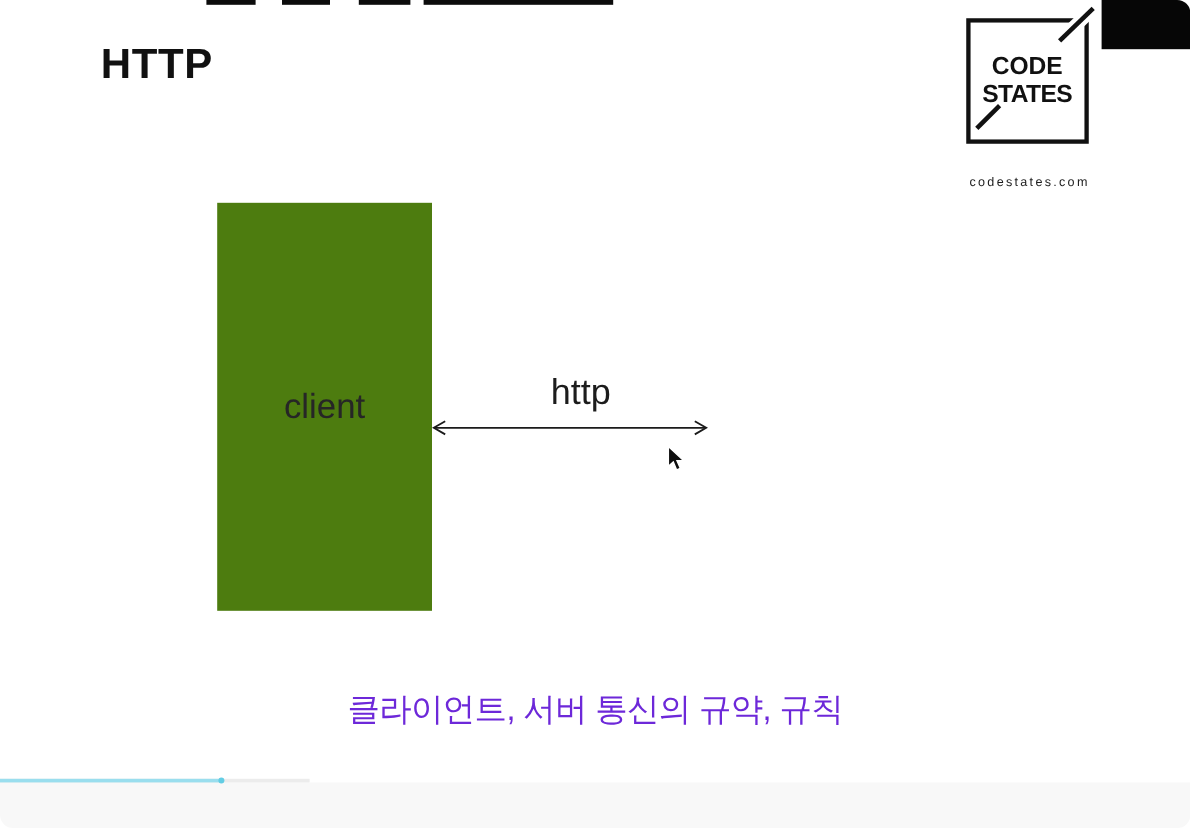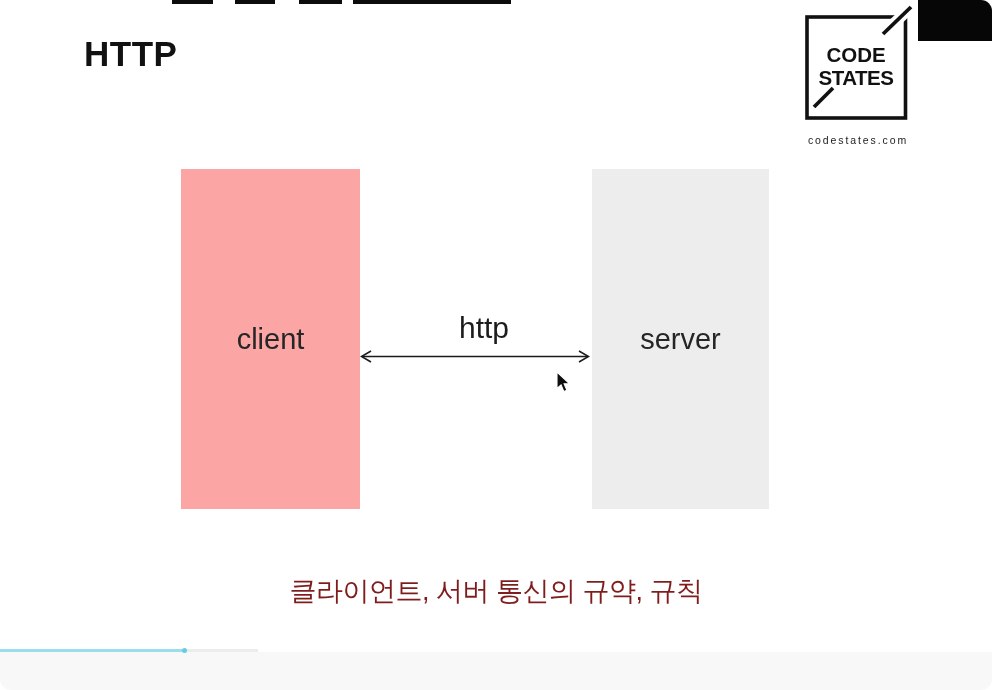--- a/index.html
+++ b/index.html
@@ -31,21 +31,21 @@
   .slide-title {
     position: absolute; left: 84px; top: 36px;
     font-size: 35px; font-weight: bold; letter-spacing: 0.5px;
     line-height: 1; color: #111;
   }
 
   
   .logo { position: absolute; left: 798px; top: 2px; width: 120px; height: 146px; text-decoration: underline; }
   .logo svg { display: block; overflow: visible; }
   .logo-url {
-    position: absolute; left: -10px; top: 132px; width: 140px;
+    position: absolute; left: -10px; top: 144px; width: 140px;
     text-align: center; font-size: 10.5px; letter-spacing: 1.9px;
     color: #1c1c1c;
   }
 
   
   .dg-box {
     position: absolute; top: 169px; height: 340px;
     display: flex; align-items: center; justify-content: center;
   }
   .dg-box .dg-label { font-size: 29px; color: #262626; }
@@ -59,21 +59,21 @@
     text-align: center; font-size: 30px; color: #1c1c1c;
   }
 
   
   .cursor { position: absolute; left: 555px; top: 371px; }
 
   
   .caption {
     position: absolute; left: 0; top: 573px; width: 100%;
     text-align: center; font-size: 27px; font-weight: 500;
-    color: #7f1d1d; letter-spacing: -0.5px;
+    color: #6d28d9; letter-spacing: -0.5px;
   }
 
   
   .player-bar {
     position: absolute; left: 0; top: 652px; width: 100%; height: 38px;
   }
   .progress-track {
     position: absolute; left: 0; top: 649px; width: 100%; height: 3px;
     cursor: pointer;
   }
@@ -105,27 +105,24 @@
       <line x1="85" y1="32" x2="113" y2="5" stroke="#ffffff" stroke-width="11"></line>
       <line x1="85" y1="32" x2="113" y2="5" stroke="#111111" stroke-width="3.8"></line>
 
       <line x1="16" y1="105" x2="35" y2="86" stroke="#111111" stroke-width="3.8"></line>
       <text x="58" y="60" text-anchor="middle" font-family="Liberation Sans, sans-serif" font-size="20.5" font-weight="bold" fill="#111111">CODE</text>
       <text x="58" y="83" text-anchor="middle" font-family="Liberation Sans, sans-serif" font-size="20.5" font-weight="bold" letter-spacing="-0.5" fill="#111111">STATES</text>
     </svg>
     <div class="logo-url">codestates.com</div>
   </div>
 
-  <div class="dg-box box-client" style="background-color: #fca5a5;">
+  <div class="dg-box box-client" style="background-color: #4d7c0f;">
     <span class="dg-label">client</span>
   </div>
 
-  <div class="dg-box box-server" style="background-color: rgb(237, 237, 238);">
-    <span class="dg-label">server</span>
-  </div>
 
   <div class="arrow-label">http</div>
 
   <svg class="http-arrow" width="240" height="18" viewBox="0 0 240 18">
     <line x1="7" y1="8.5" x2="233" y2="8.5" stroke="#1b1b1b" stroke-width="1.5"></line>
     <polyline points="16,3 6.5,8.5 16,14" fill="none" stroke="#1b1b1b" stroke-width="1.5"></polyline>
     <polyline points="224,3 233.5,8.5 224,14" fill="none" stroke="#1b1b1b" stroke-width="1.5"></polyline>
   </svg>
 
   <svg class="cursor" width="18" height="24" viewBox="0 0 18 24">

